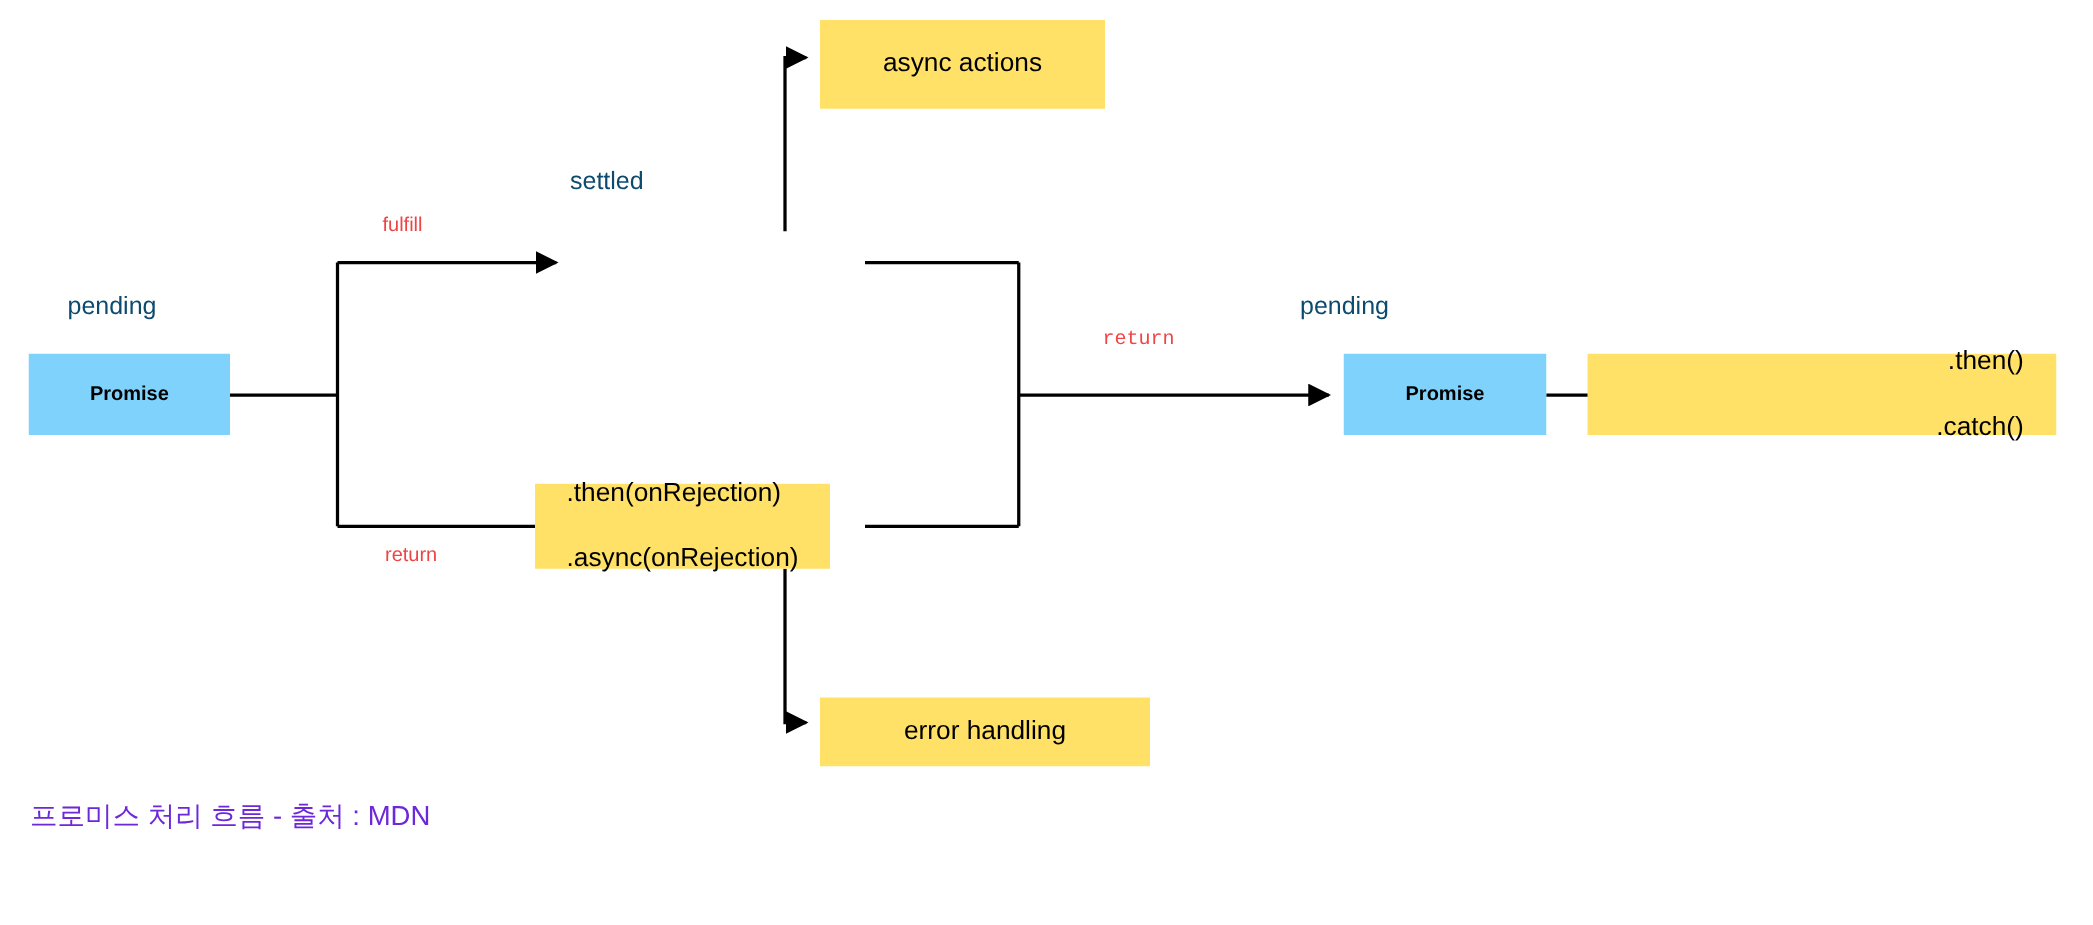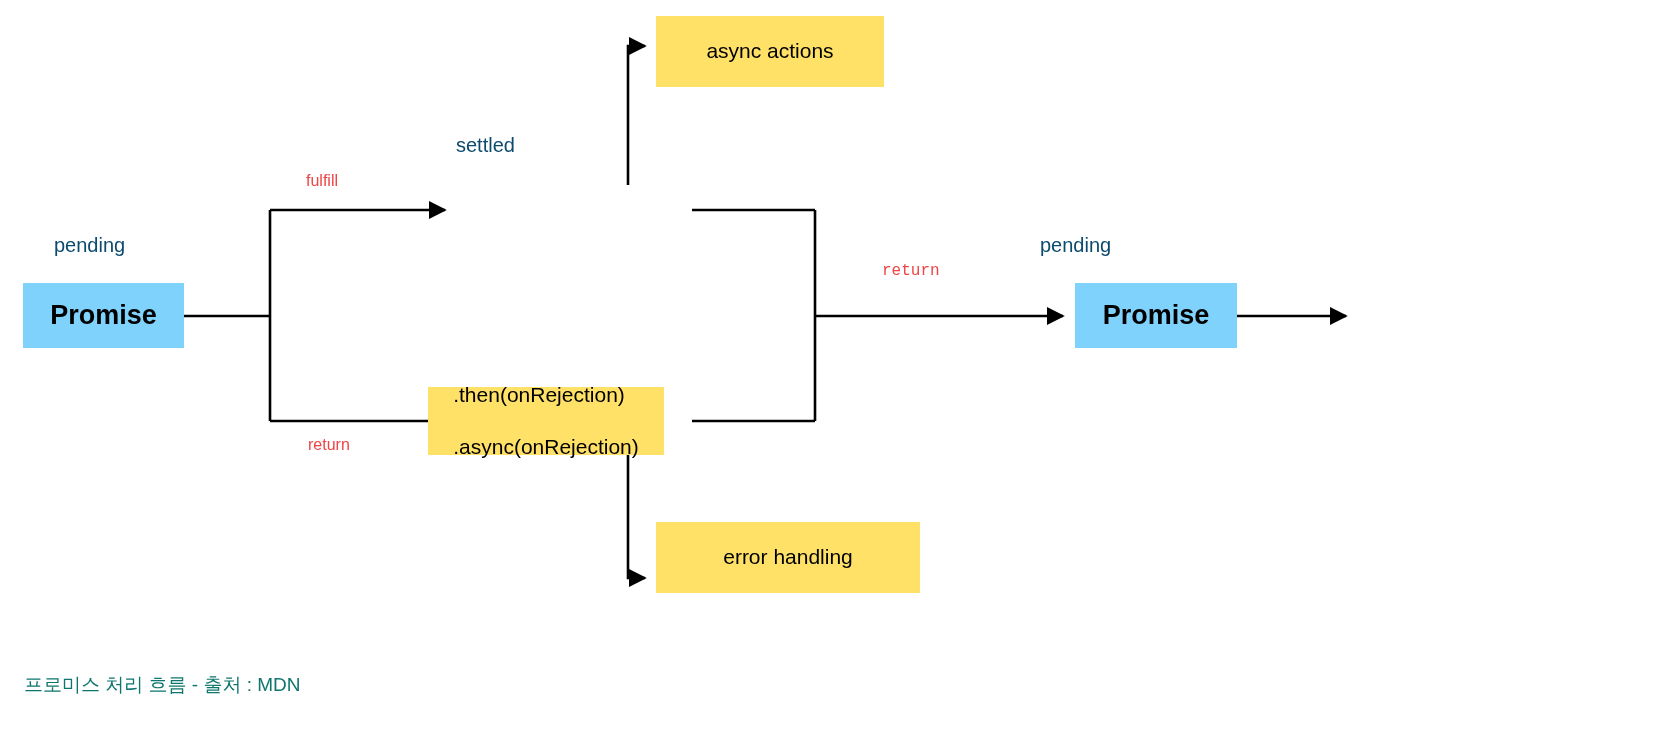--- a/index.html
+++ b/index.html
@@ -28,21 +28,21 @@
     position: absolute;
     display: flex;
     align-items: center;
     box-sizing: border-box;
     line-height: 1.25;
   }
   .node.blue {
     background: #7fd2fc;
     color: #000000;
     font-weight: bold;
-    font-size: 27px;
+    font-size: 16px;
     justify-content: center;
   }
   .node.yellow {
     background: #ffe168;
     color: #000000;
     font-size: 21px;
   }
   .node.yellow.center {
     justify-content: center;
   }
@@ -62,23 +62,23 @@
   }
   .state-label {
     position: absolute;
     font-size: 20px;
     color: #0c4a6e;
     white-space: nowrap;
   }
   .caption {
     position: absolute;
     left: 24px;
-    top: 672px;
-    font-size: 19px;
-    color: #0f766e;
+    top: 638px;
+    font-size: 22px;
+    color: #6d28d9;
     white-space: nowrap;
   }
 </style>
 </head>
 <body>
 
 <div id="canvas">
 
   <svg id="wires" viewBox="0 0 1674 740" xmlns="http://www.w3.org/2000/svg">
     <defs>
@@ -129,20 +129,26 @@
   <div class="node yellow center" style="left:656px; top:16px; width:228px; height:71px;">async actions</div>
 
 
   <div class="node yellow center" style="left:428px; top:387px; width:236px; height:68px;">
     <div class="lines">
       <div>.then(onRejection)</div>
       <div>.async(onRejection)</div>
     </div>
   </div>
 
-  <div class="node yellow center" style="left:656px; top:522px; width:264px; height:71px;">error handling</div>
+  <div class="node yellow center" style="left:656px; top:558px; width:264px; height:55px;">error handling</div>
 
   <div class="node blue" style="left:1075px; top:283px; width:162px; height:65px;">Promise</div>
 
+  <div class="node yellow right-al" style="left:1270px; top:283px; width:375px; height:65px;">
+    <div class="lines">
+      <div>.then()</div>
+      <div>.catch()</div>
+    </div>
+  </div>
 
   <div class="caption">프로미스 처리 흐름 - 출처 : MDN</div>
 
 </div>
 
 </body></html>

